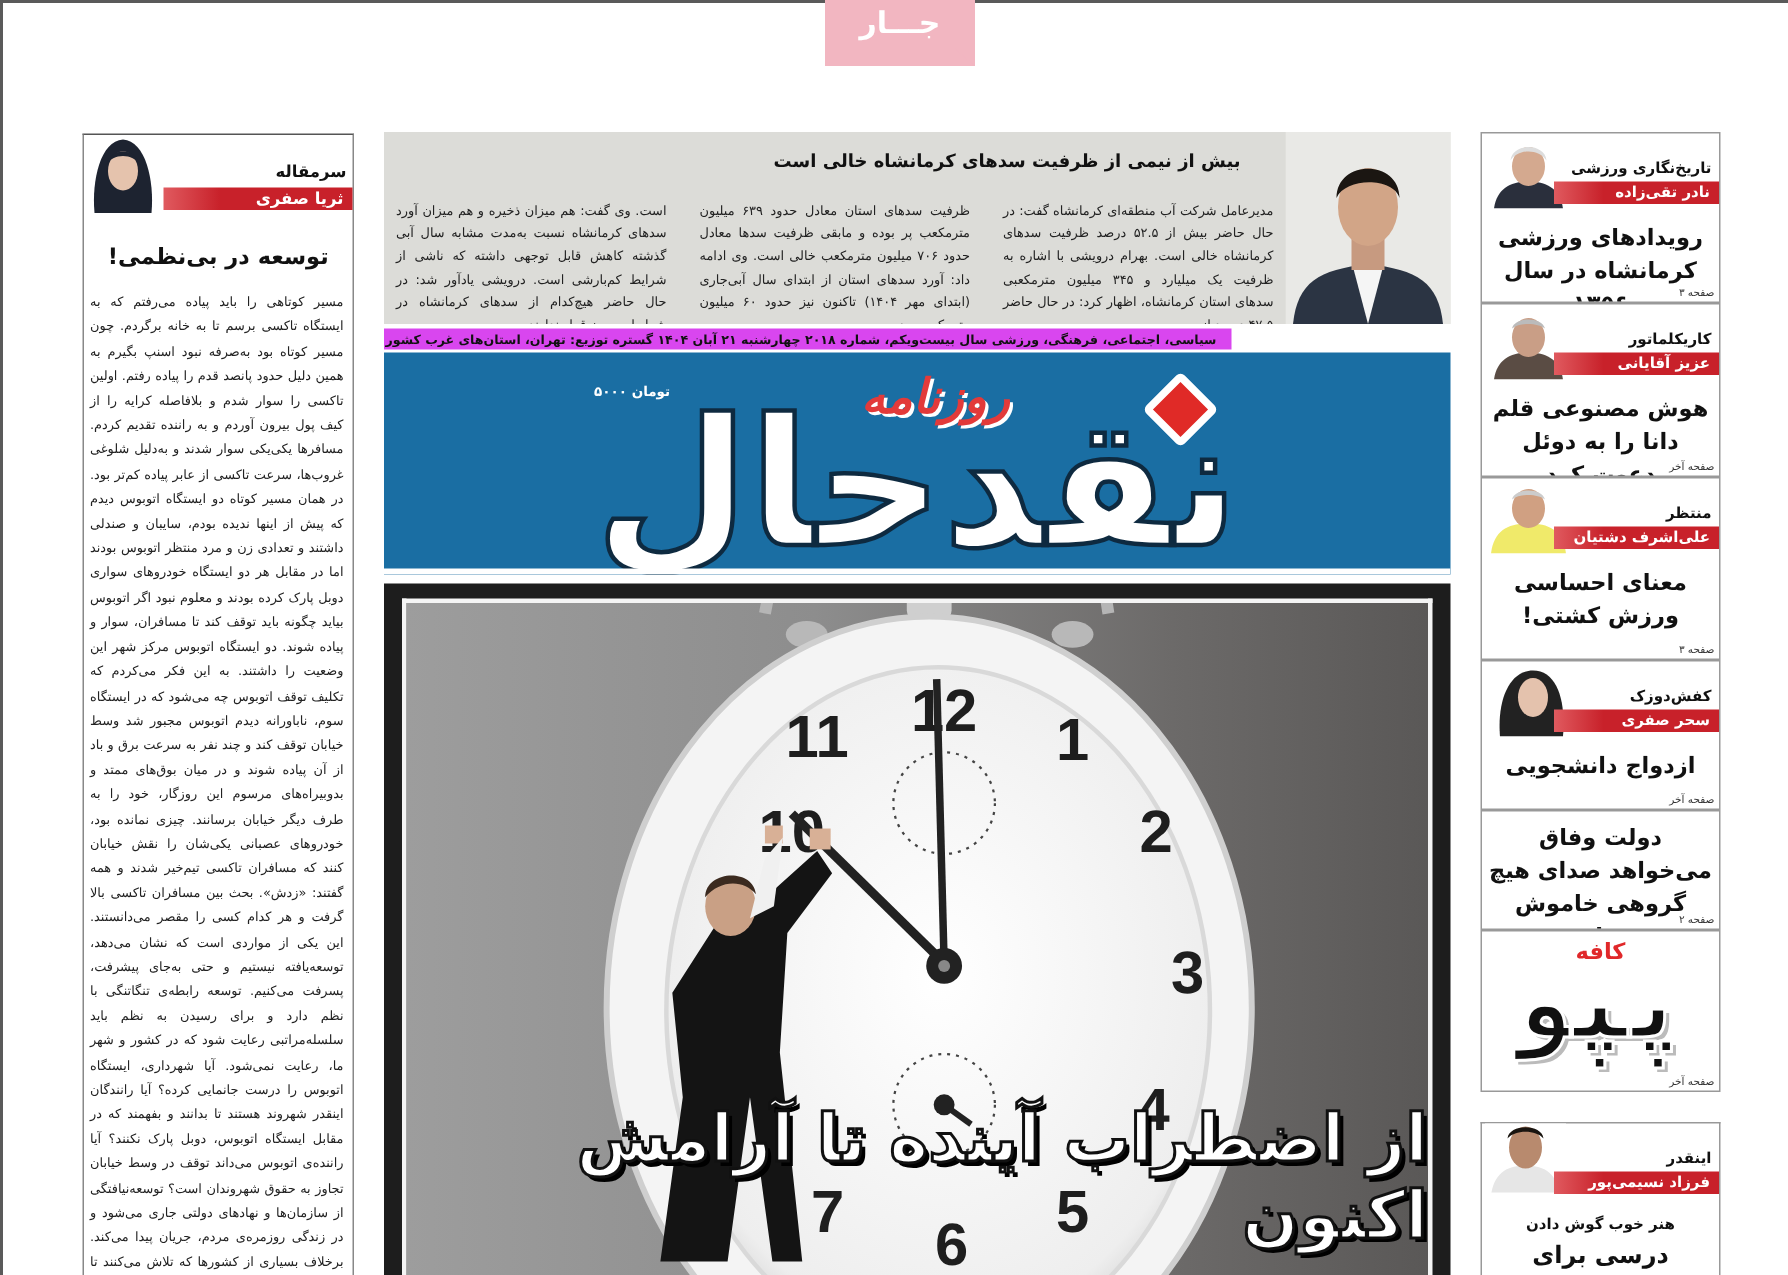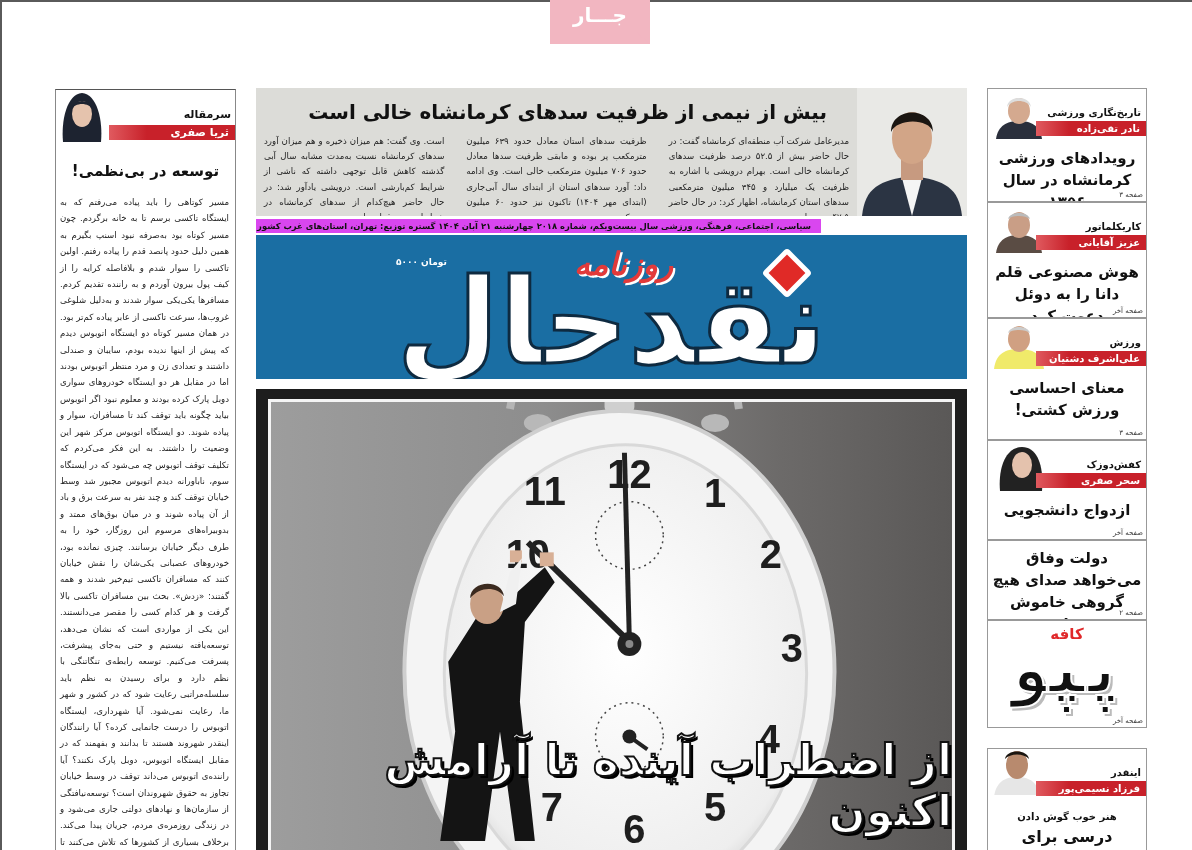--- a/index.html
+++ b/index.html
@@ -17,21 +17,21 @@
   .editorial { position: absolute; left: 55px; top: 89px; width: 181px; height: 761px; border-left: 1px solid #888; border-right: 1px solid #888; border-top: 1px solid #555; direction: rtl; }
   .editorial .photo { position: absolute; left: 1px; top: 0px; width: 50px; height: 52px; }
   .editorial .kicker { position: absolute; right: 4px; top: 18px; font-size: 11px; font-weight: bold; color: #111; }
   .redbar { background: linear-gradient(to left, #c8212a, #c8212a 70%, #e05a5f); color: #fff; font-size: 11px; font-weight: bold; height: 15px; line-height: 15px; padding-right: 6px; }
   .editorial .redbar { position: absolute; right: 0; top: 35px; width: 126px; }
   .editorial .title { position: absolute; right: 0; left: 0; top: 72px; text-align: center; font-size: 15px; font-weight: bold; }
   .editorial .body { position: absolute; right: 6px; left: 4px; top: 104px; font-size: 8.6px; line-height: 16.4px; text-align: justify; color: #222; font-family: "DejaVu Sans", sans-serif; }
 
   
   .topnews { position: absolute; left: 256px; top: 88px; width: 711px; height: 128px; background: #dcdcd8; direction: rtl; overflow: hidden; }
-  .topnews .headline { position: absolute; right: 140px; top: 12px; font-size: 20px; font-weight: bold; color: #111; }
+  .topnews .headline { position: absolute; right: 140px; top: 12px; font-size: 12px; font-weight: bold; color: #111; }
   .topnews .photo { position: absolute; right: 0; top: 0; width: 110px; height: 128px; }
   .topnews .cols { position: absolute; right: 118px; top: 46px; left: 8px; display: flex; gap: 22px; }
   .topnews .col { flex: 1; font-size: 8.6px; line-height: 15.2px; text-align: justify; color: #222; }
 
   
   .dateline { position: absolute; left: 256px; top: 219px; width: 565px; height: 14px; background: #d946ef; direction: rtl; font-size: 8.4px; font-weight: bold; line-height: 14px; padding-right: 10px; color: #111; white-space: nowrap; overflow: hidden; }
 
   
   .masthead { position: absolute; left: 256px; top: 235px; width: 711px; height: 148px; background: #1a6ea3; overflow: hidden; }
   .masthead .price { position: absolute; left: 140px; top: 22px; color: #fff; font-size: 9px; font-weight: bold; }
@@ -194,21 +194,21 @@
     <div class="page">صفحه آخر</div>
   </div>
 
   <div class="rbox" style="top:230px;height:122px;">
     <svg class="photo" viewBox="0 0 54 48">
       <rect width="54" height="48" fill="#fff"></rect>
         <path d="M2 48 C4 32 14 28 27 28 C40 28 50 32 52 48Z" fill="#f0ea6a"></path>
       <ellipse cx="27" cy="18" rx="11" ry="13" fill="#d0a082"></ellipse>
         <path d="M16 12 C18 4 36 4 38 12 C33 8 21 8 16 12Z" fill="#ccc"></path>
     </svg>
-    <div class="kicker">ورزش</div>
+    <div class="kicker">منتظر</div>
     <div class="redbar">علی‌اشرف دشتیان</div>
     <div class="title">معنای احساسی ورزش کشتی!</div>
     <div class="page">صفحه ۳</div>
   </div>
 
   <div class="rbox" style="top:352px;height:100px;">
     <svg class="photo" viewBox="0 0 54 48">
       <rect width="54" height="48" fill="#fff"></rect>
         <path d="M8 48 C6 24 14 4 30 4 C46 4 52 24 50 48Z" fill="#222"></path>
       <ellipse cx="30" cy="22" rx="10" ry="13" fill="#e4c2ad"></ellipse>

